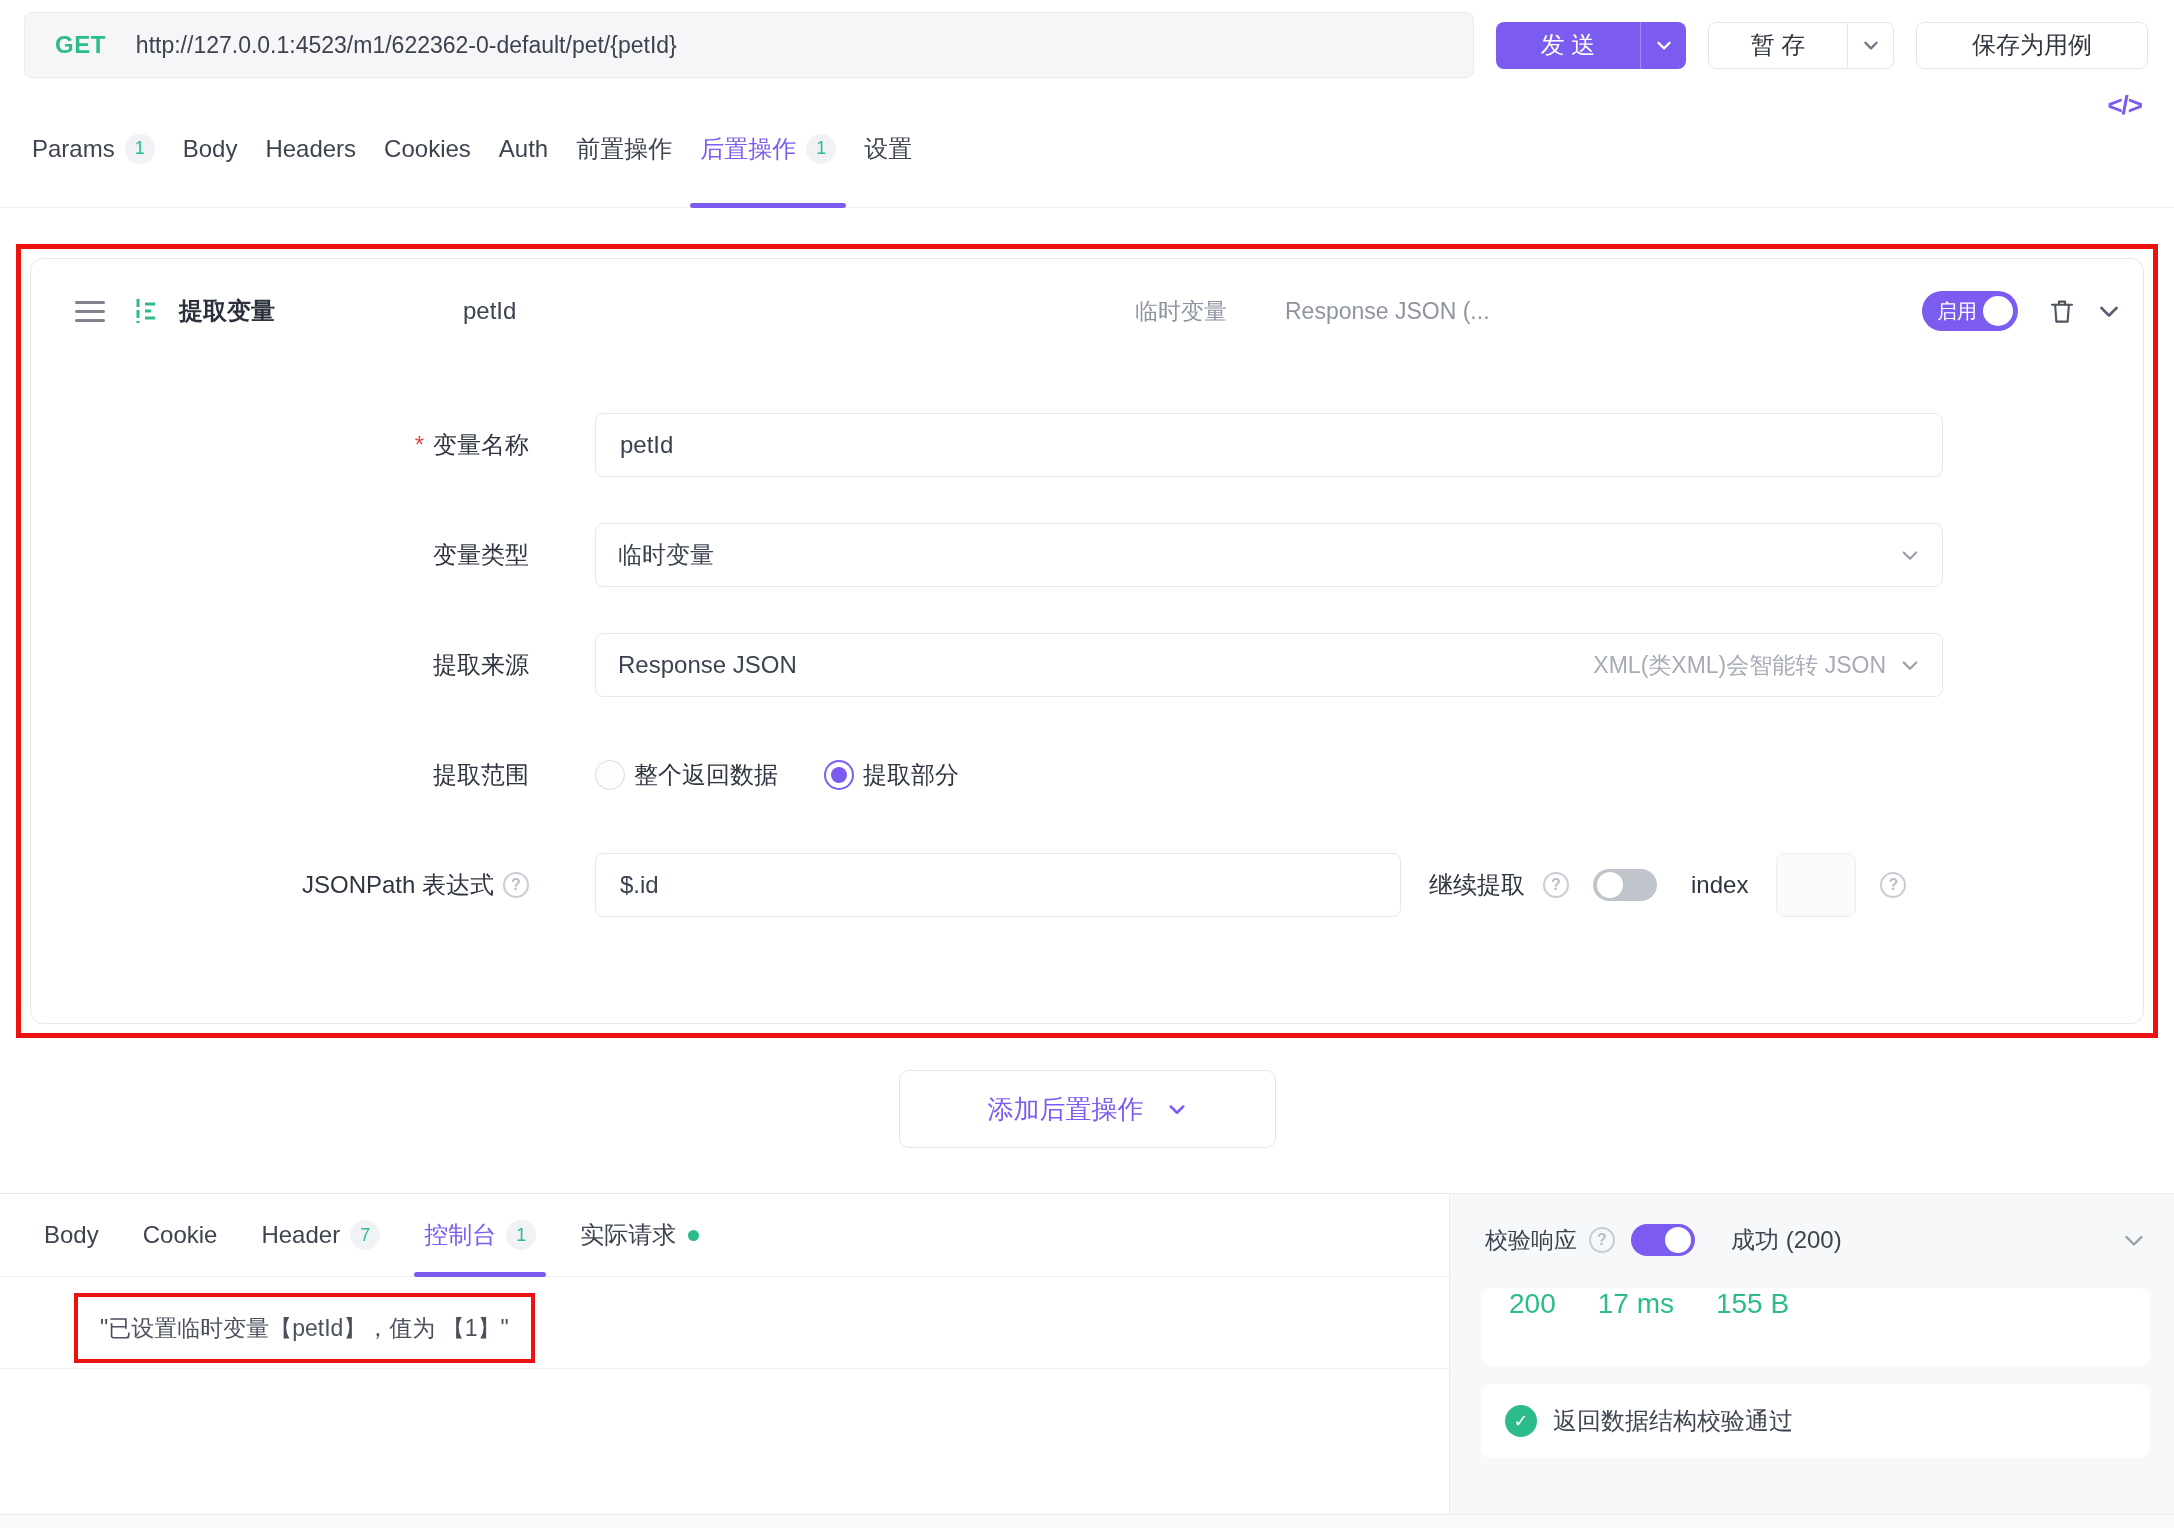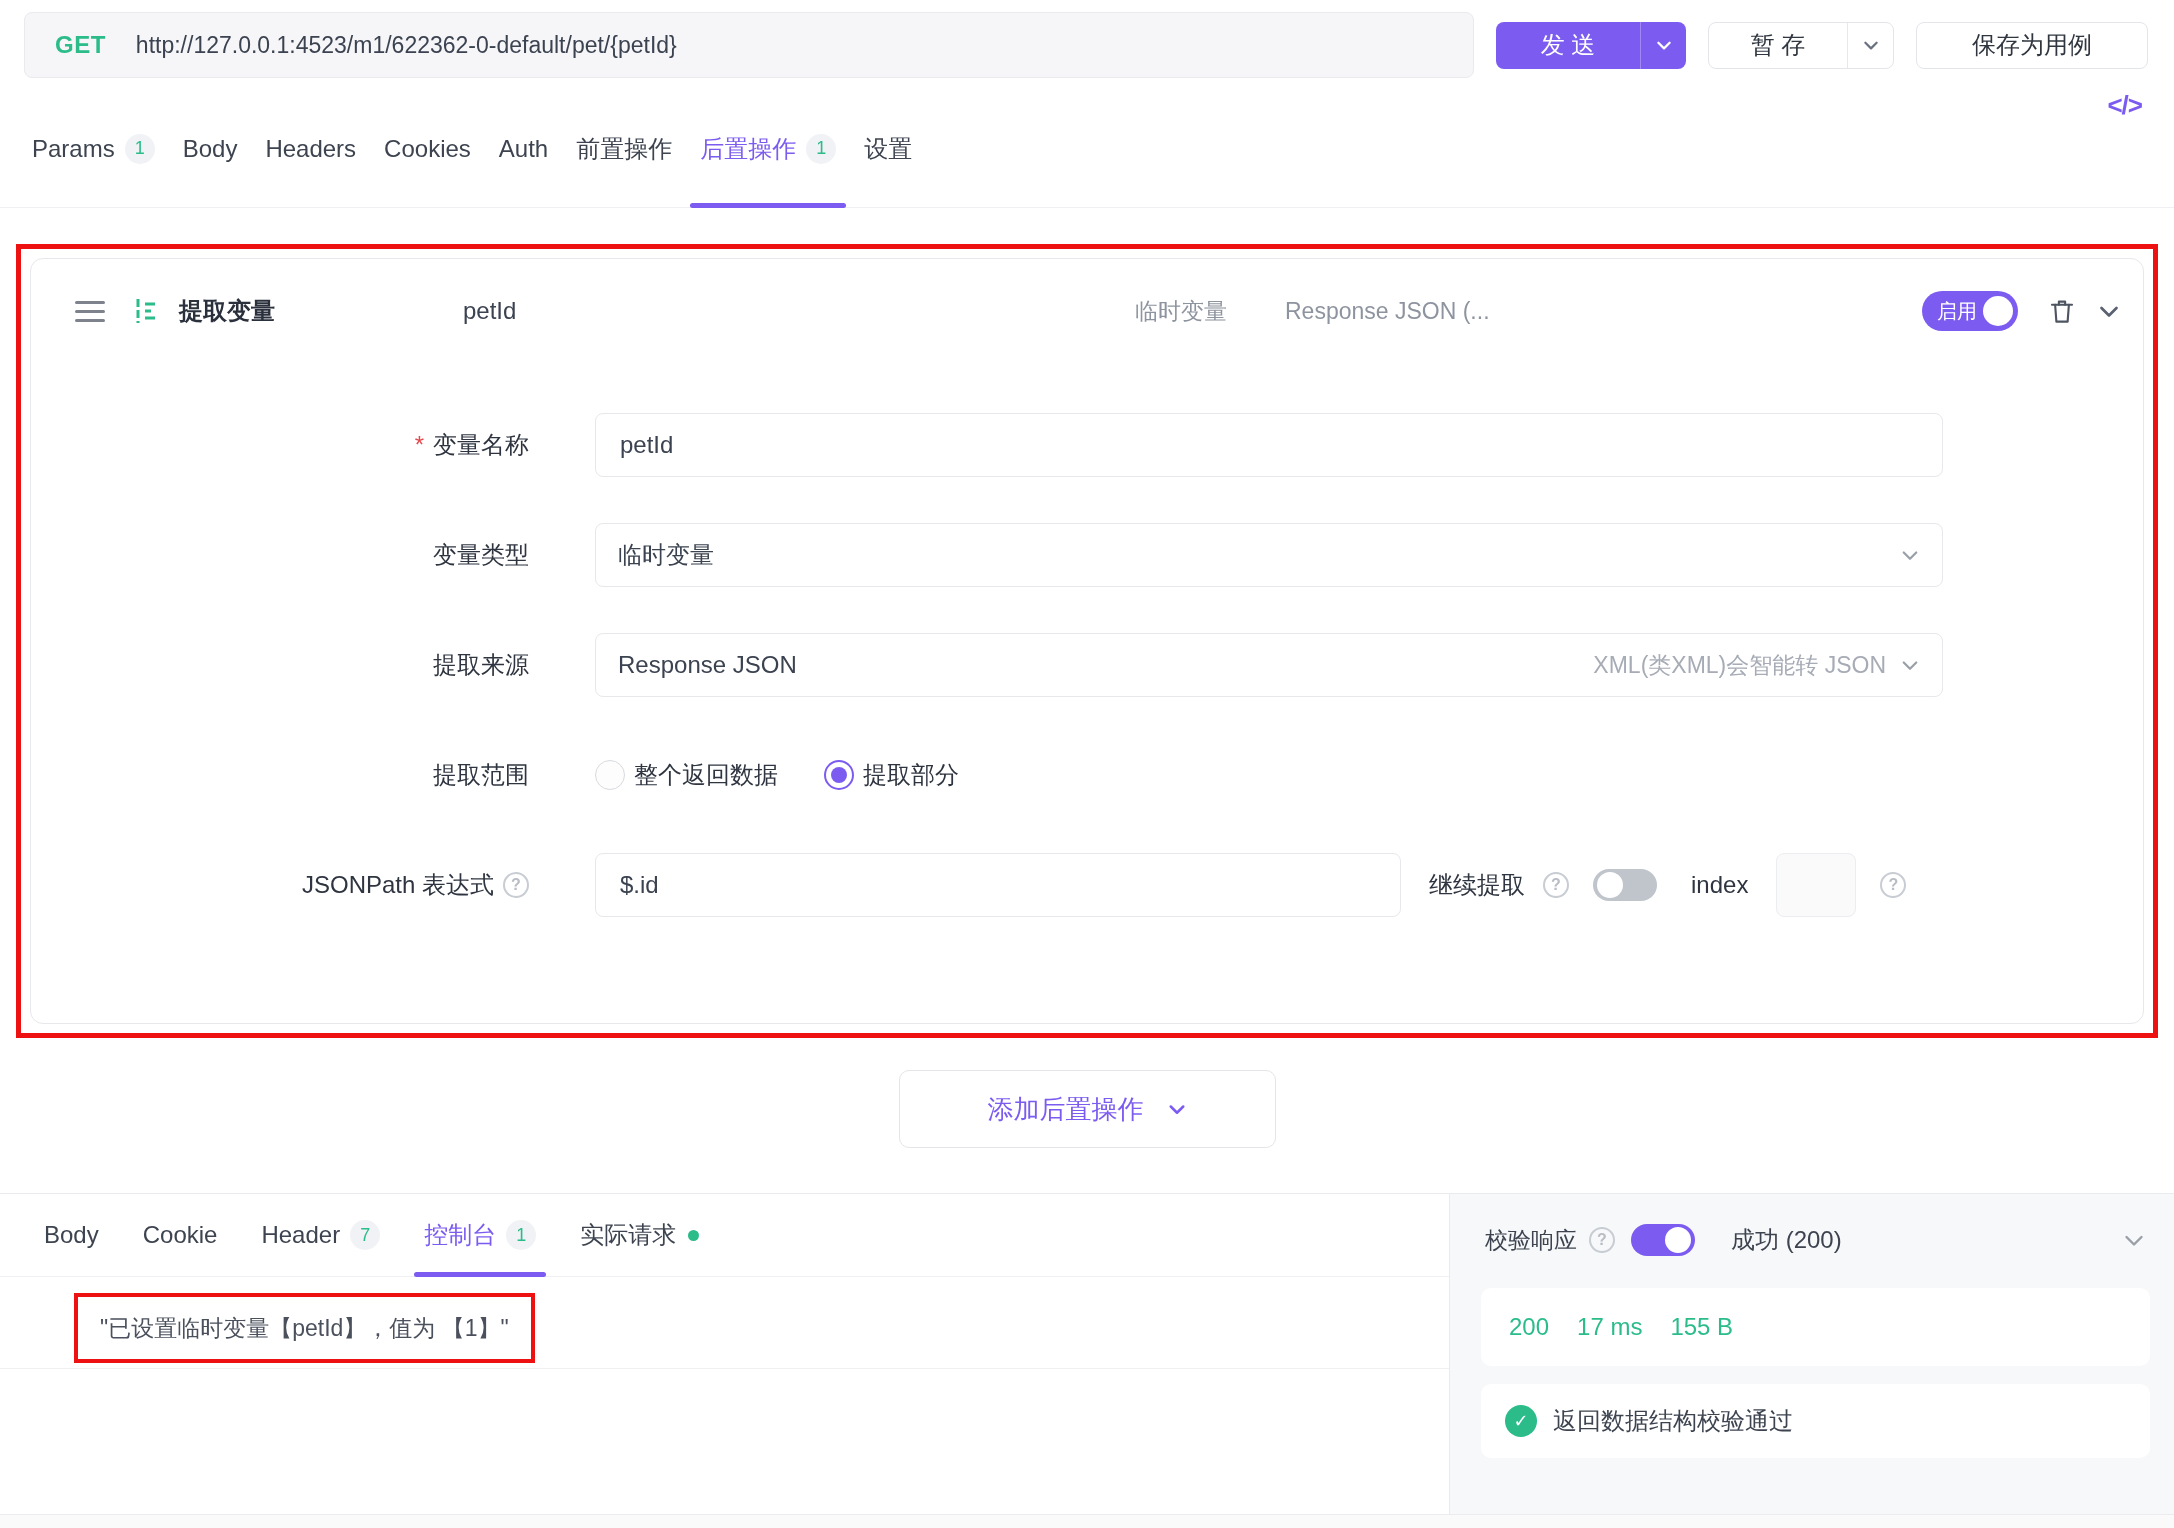--- a/index.html
+++ b/index.html
@@ -85,21 +85,21 @@
   .live-dot{width:11px;height:11px;border-radius:50%;background:var(--green);margin-left:2px}
   .console-row{height:92px;border-bottom:1px solid #eef0f2;padding:16px 0 0 74px}
   .console-annotation{display:inline-flex;align-items:center;border:4px solid var(--red);padding:0 22px;height:70px}
   .console-text{font-size:23px;color:#4a505c}
   .bottom-right{flex:1;background:#f7f8fa;padding:26px 24px 0 31px}
   .validate-row{display:flex;align-items:center;font-size:23px;color:#3d4450;padding:0 4px;height:40px}
   .validate-row .help{margin-left:12px}
   .validate-row .switch{margin-left:16px}
   .v-status{margin-left:36px;font-size:24px}
   .v-chev{margin-left:auto;color:#9aa0a8;display:flex}
-  .stat-card{margin-top:28px;background:#fff;border-radius:10px;height:78px;display:flex;align-items:center;gap:28px;padding:0 28px;color:var(--green);font-size:24px}
+  .stat-card{margin-top:28px;background:#fff;border-radius:10px;height:78px;display:flex;align-items:flex-start;gap:42px;padding:0 28px;color:var(--green);font-size:28px}
   .schema-card{margin-top:18px;background:#fff;border-radius:10px;height:74px;display:flex;align-items:center;gap:16px;padding:0 24px;font-size:24px;color:#3d4450}
   .check{width:32px;height:32px;border-radius:50%;background:var(--green);color:#fff;display:flex;align-items:center;justify-content:center;font-size:18px;font-weight:700}
   .bottom-strip{height:14px;border-top:1px solid #ececf0;background:#fafafa}
   svg{display:block}
 </style>
 </head>
 <body>
 
 <div class="app">
 

